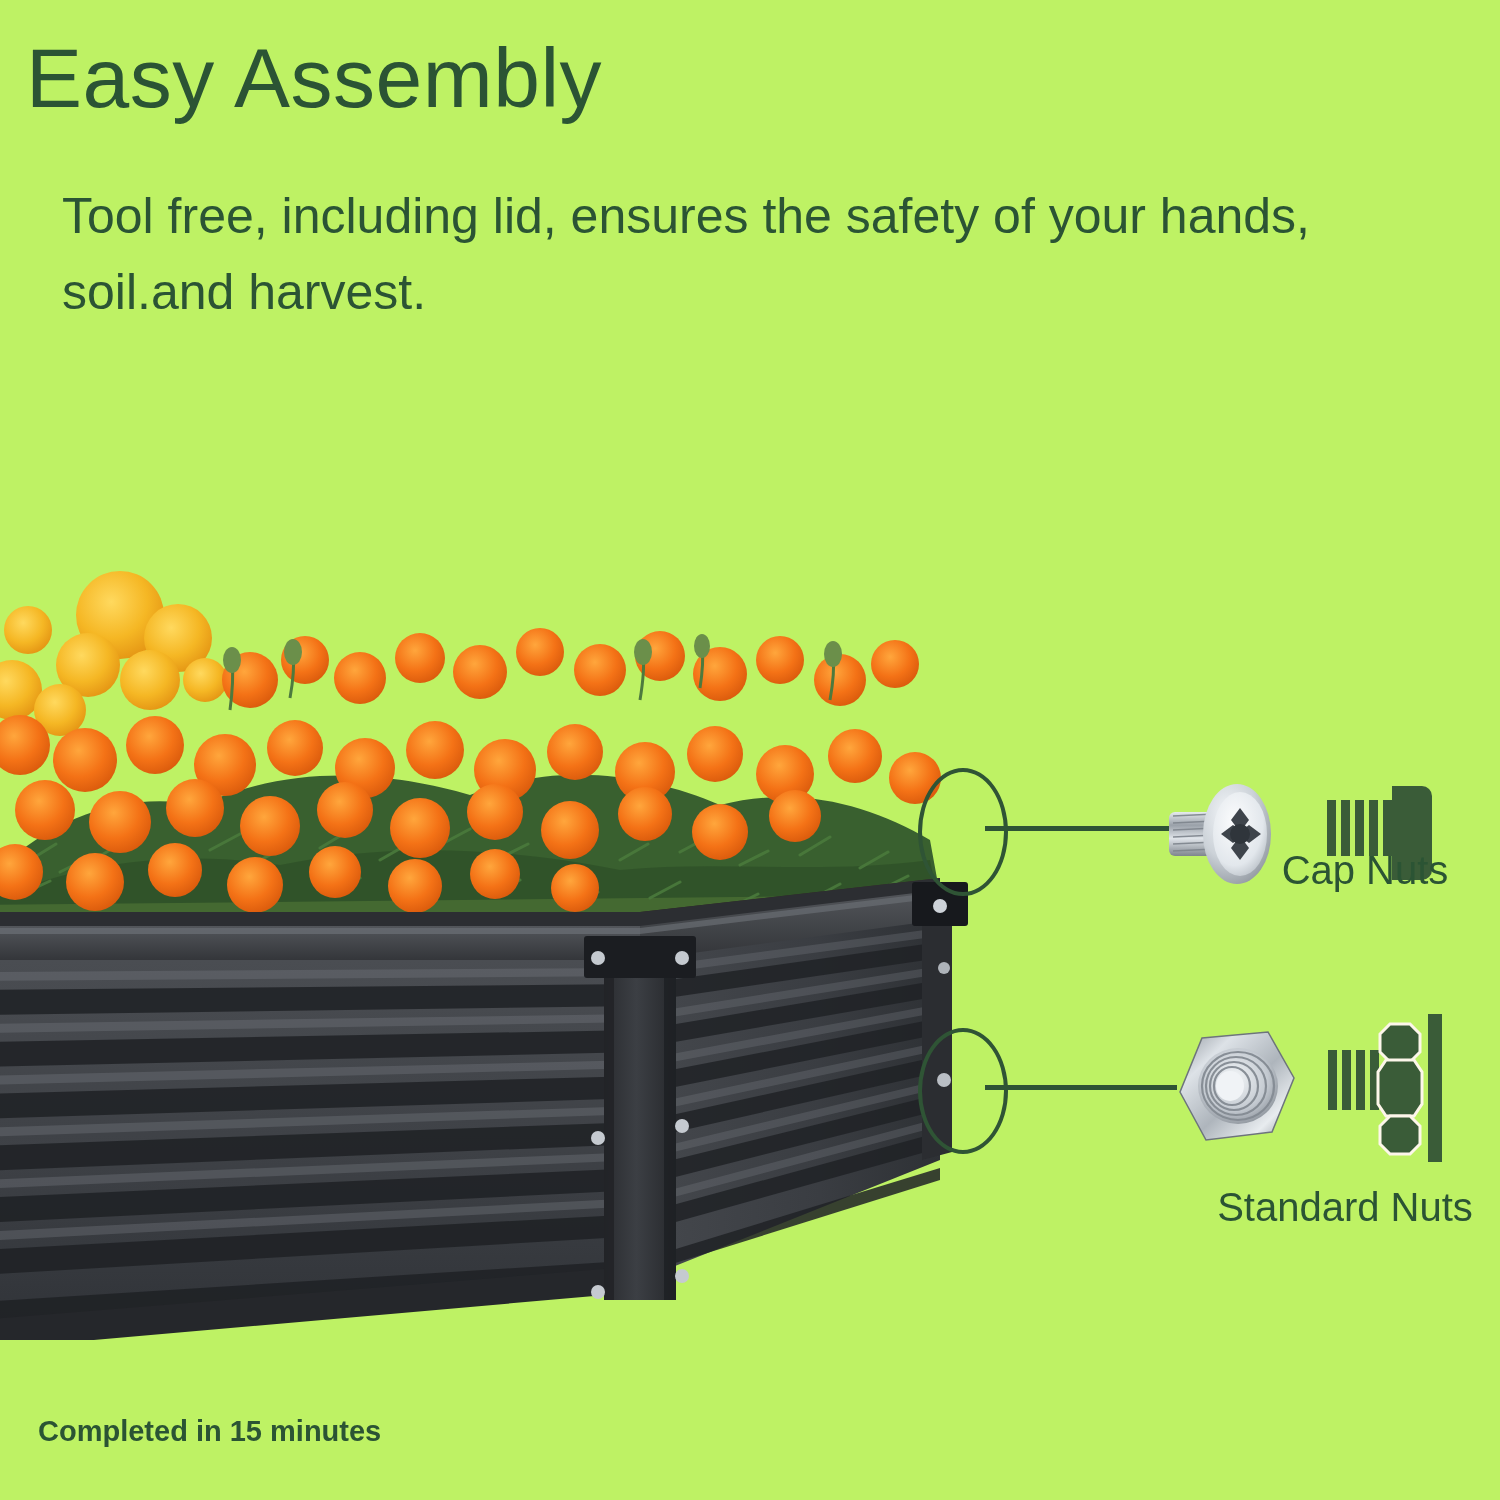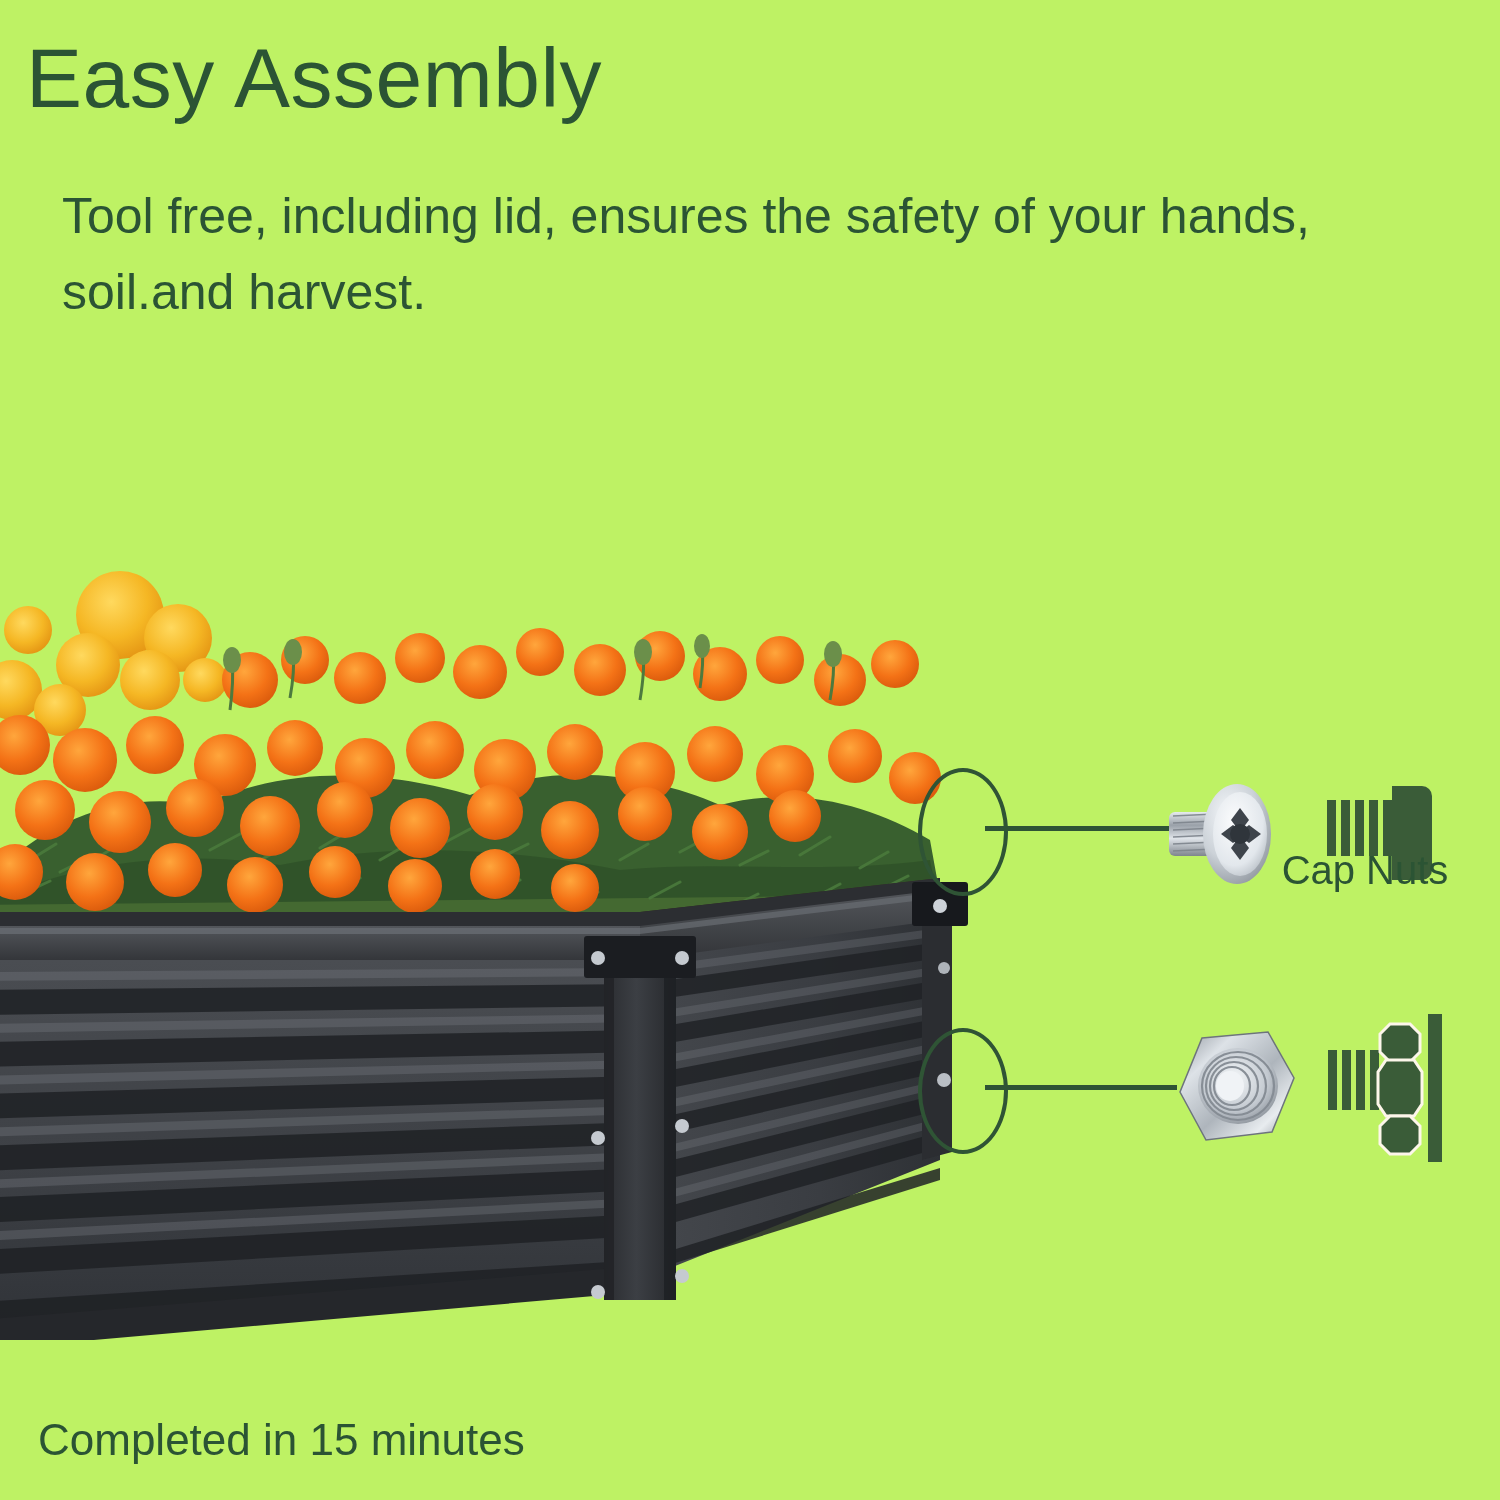--- a/index.html
+++ b/index.html
@@ -36,22 +36,22 @@
     font-size: 50px;
     line-height: 1.52;
     font-weight: 400;
     color: #2b5434;
     margin-left: 32px;
   }
   #footer-note {
     position: absolute;
     left: 38px;
     top: 1415px;
-    font-size: 44px;
-    font-weight: 400;
+    font-size: 29px;
+    font-weight: 700;
     color: #2b5434;
     white-space: nowrap;
   }
 
   
   #planter-stage {
     position: absolute;
     left: 0;
     top: 560px;
     width: 1000px;
@@ -441,16 +441,17 @@
 
       <g fill="#3a5c38" stroke="#fdf6ea" stroke-width="3">
         <path d="M62,12 h 20 l 10,10 v 18 l -10,10 h -20 l -10,-10 v -18 Z"></path>
         <path d="M58,48 h 28 l 8,12 v 32 l -8,12 h -28 l -8,-12 v -32 Z"></path>
         <path d="M62,104 h 20 l 10,10 v 18 l -10,10 h -20 l -10,-10 v -18 Z"></path>
       </g>
       <rect x="100" y="2" width="14" height="148" fill="#3a5c38"></rect>
     </svg>
   </div>
 
+  <div class="hw-label" style="left:1190px; top:1185px; width:310px;">Standard Nuts</div>
 
   <div id="footer-note">Completed in 15 minutes</div>
 
 </div>
 
 </body></html>

